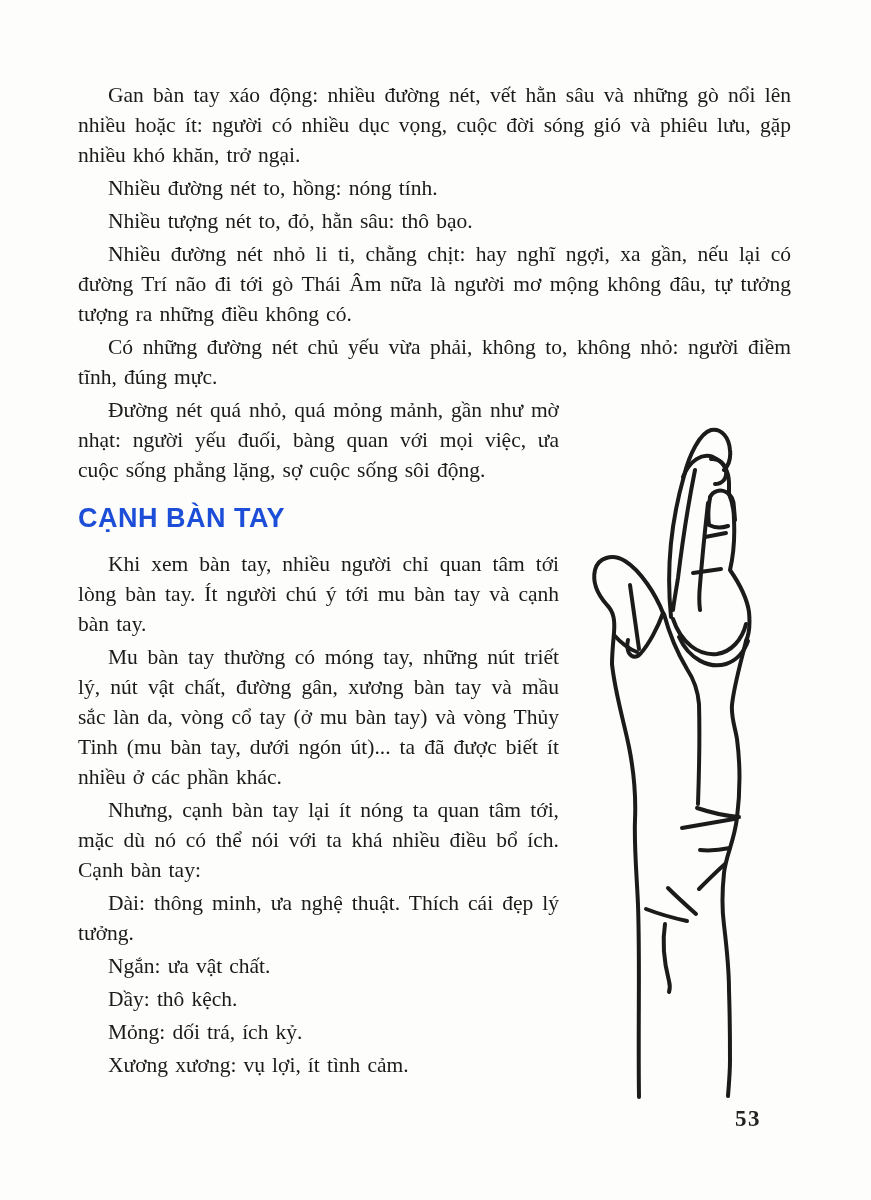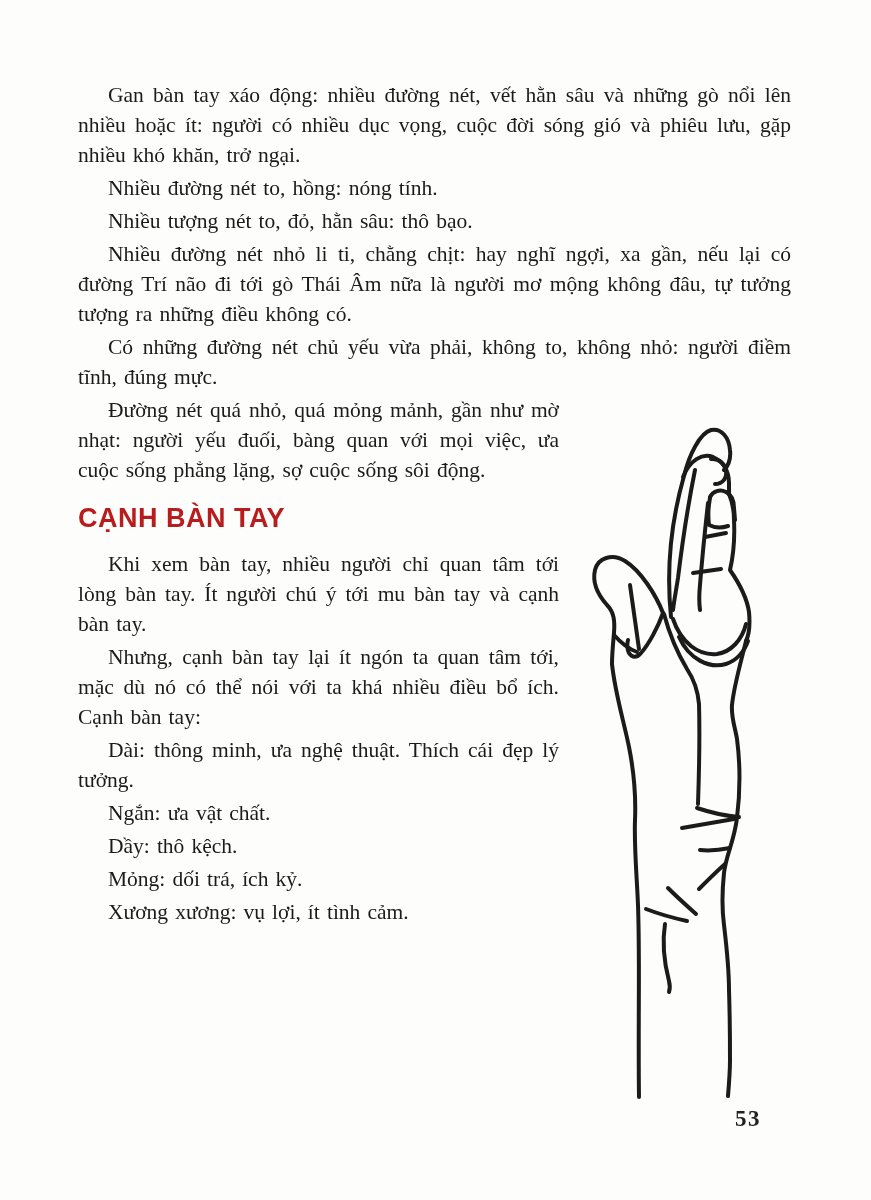--- a/index.html
+++ b/index.html
@@ -24,21 +24,21 @@
     text-align: justify;
     text-indent: 30px;
     word-spacing: 0.08em;
   }
   h2.section-heading {
     font-family: "Liberation Sans", "DejaVu Sans", sans-serif;
     font-weight: 700;
     font-size: 27px;
     letter-spacing: 0.5px;
     margin: 18px 0 15px 0;
-    color: #b91c1c;
+    color: #1d4ed8;
   }
   .hand-float {
     float: right;
     width: 232px;
     height: 668px;
     overflow: visible;
     margin: 0 0 0 0;
   }
   .hand-float svg {
     display: block;
@@ -113,21 +113,22 @@
         <path d="M 103,524 C 100,543 102,562 107,581 C 108,585 108,589 107,592"></path>
       </g>
     </svg>
   </div>
 
   <p class="para">Đường nét quá nhỏ, quá mỏng mảnh, gần như mờ nhạt: người yếu đuối, bàng quan với mọi việc, ưa cuộc sống phẳng lặng, sợ cuộc sống sôi động.</p>
 
   <h2 class="section-heading">CẠNH BÀN TAY</h2>
 
   <p class="para">Khi xem bàn tay, nhiều người chỉ quan tâm tới lòng bàn tay. Ít người chú ý tới mu bàn tay và cạnh bàn tay.</p>
-  <p class="para">Nhưng, cạnh bàn tay lại ít ngón ta quan tâm tới, mặc dù nó có thể nói với ta khá nhiều điều bổ ích. Cạnh bàn tay:</p>
+  <p class="para">Mu bàn tay thường có móng tay, những nút triết lý, nút vật chất, đường gân, xương bàn tay và mầu sắc làn da, vòng cổ tay (ở mu bàn tay) và vòng Thủy Tinh (mu bàn tay, dưới ngón út)... ta đã được biết ít nhiều ở các phần khác.</p>
+  <p class="para">Nhưng, cạnh bàn tay lại ít nóng ta quan tâm tới, mặc dù nó có thể nói với ta khá nhiều điều bổ ích. Cạnh bàn tay:</p>
   <p class="para">Dài: thông minh, ưa nghệ thuật. Thích cái đẹp lý tưởng.</p>
   <p class="para">Ngắn: ưa vật chất.</p>
   <p class="para">Dầy: thô kệch.</p>
   <p class="para">Mỏng: dối trá, ích kỷ.</p>
   <p class="para">Xương xương: vụ lợi, ít tình cảm.</p>
 
 </div>
 
 <div class="page-number">53</div>
 

